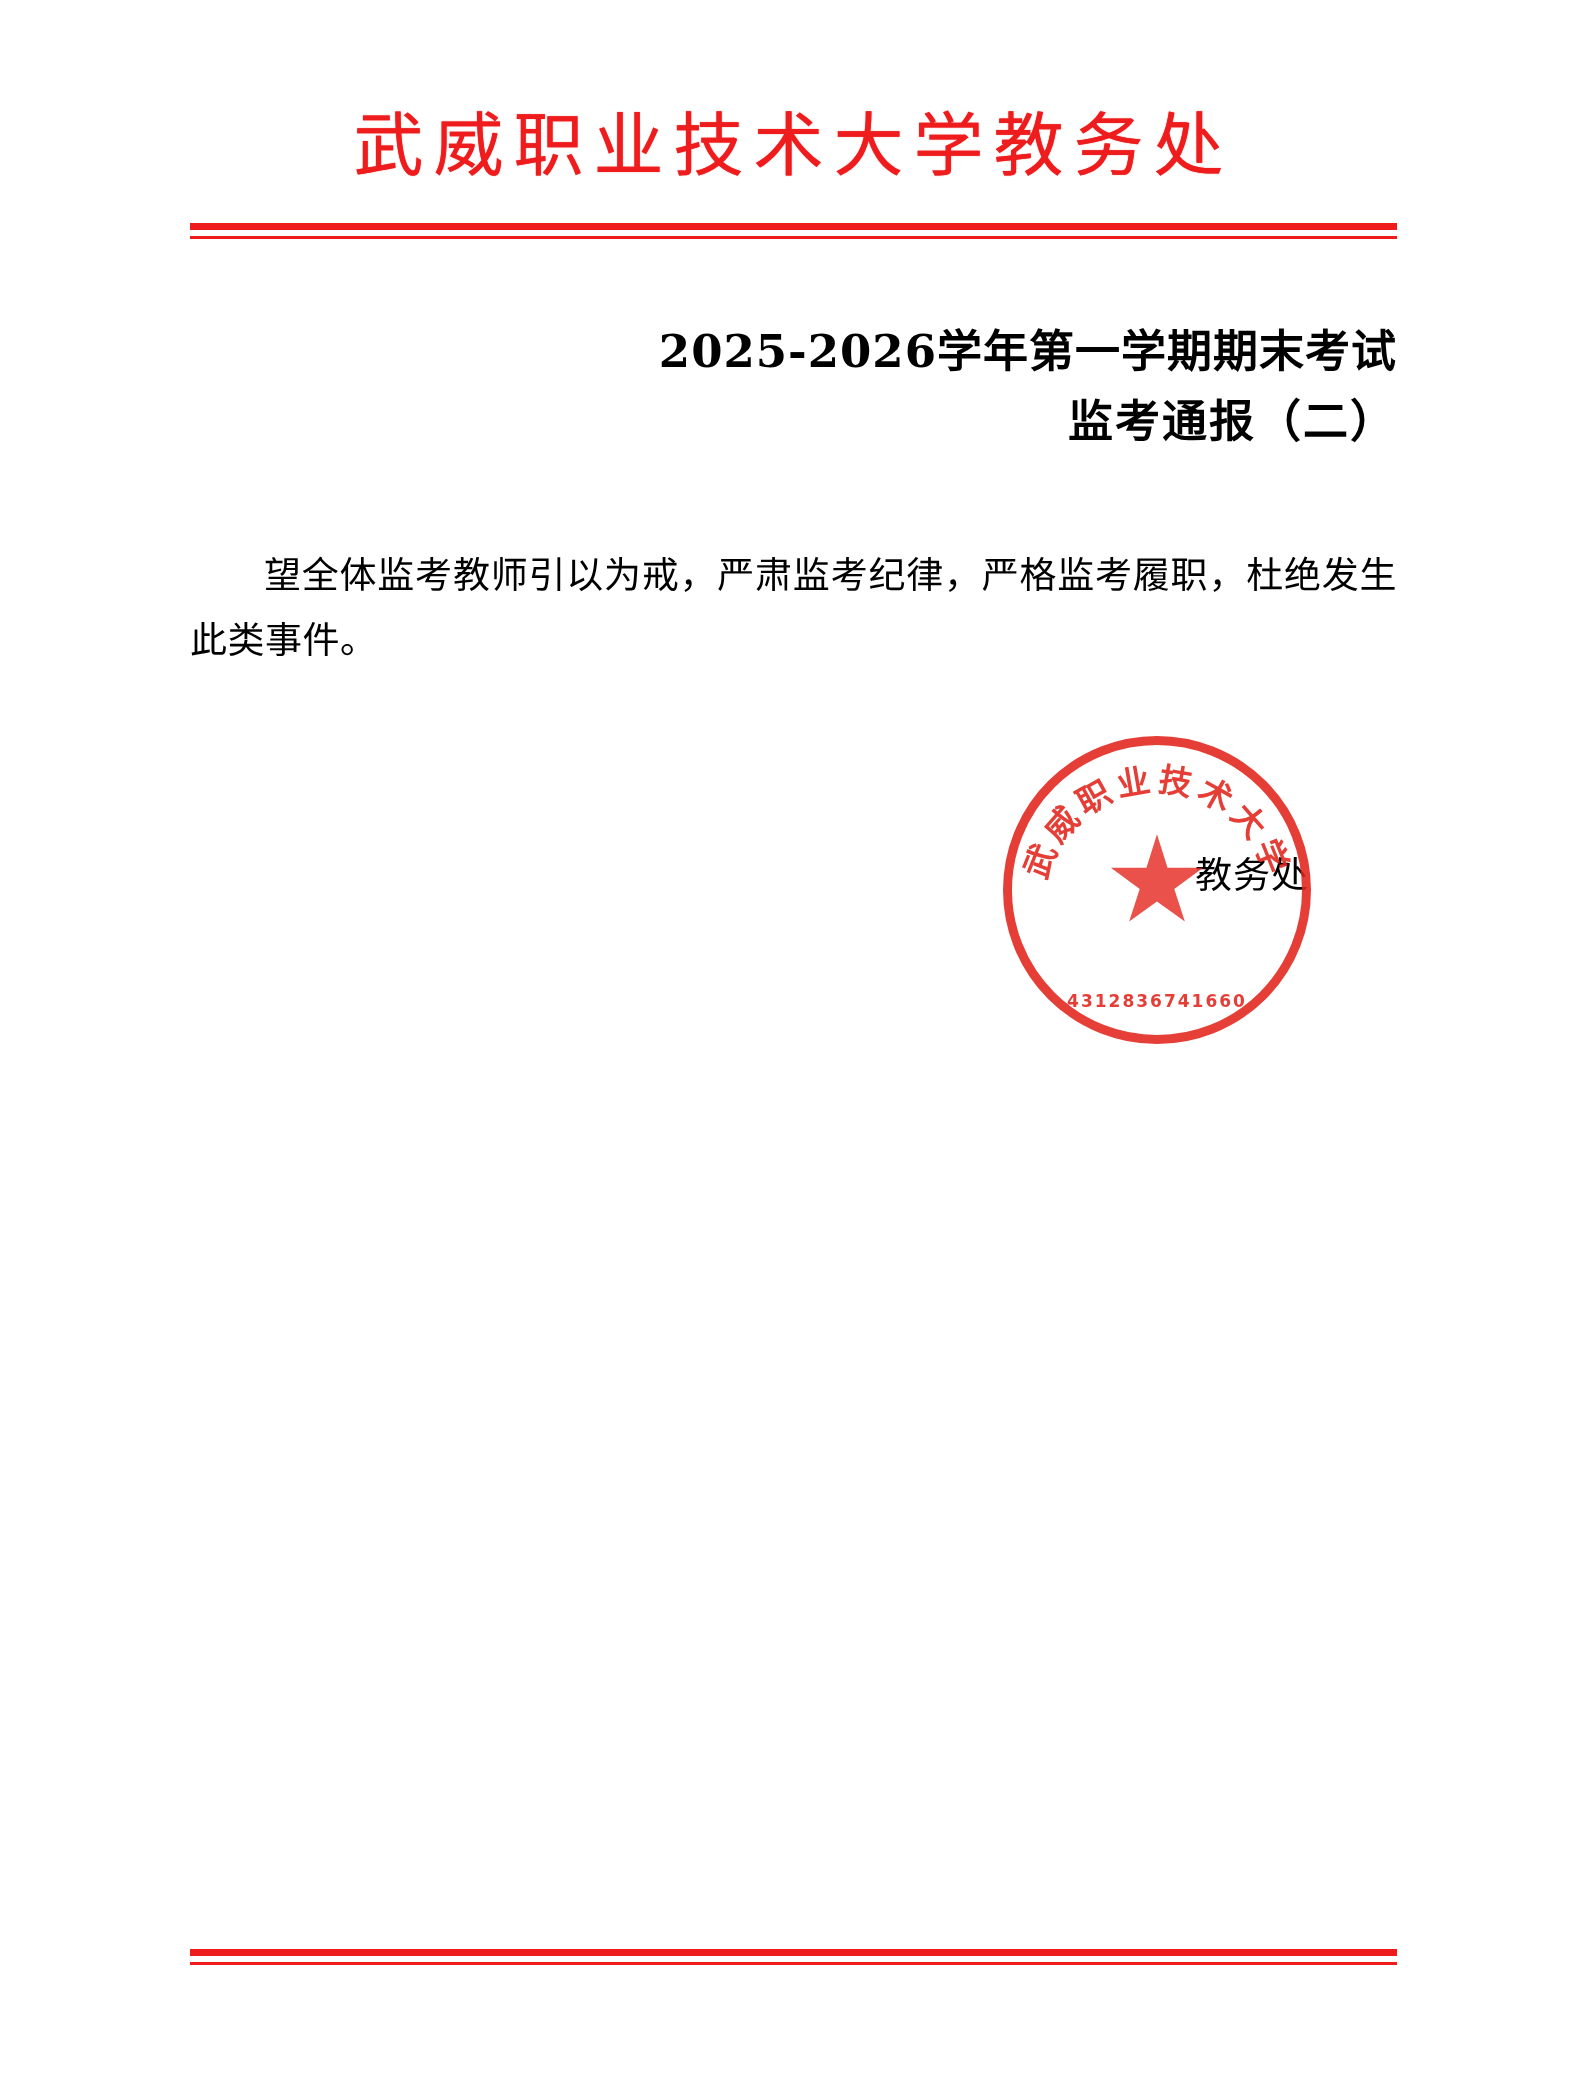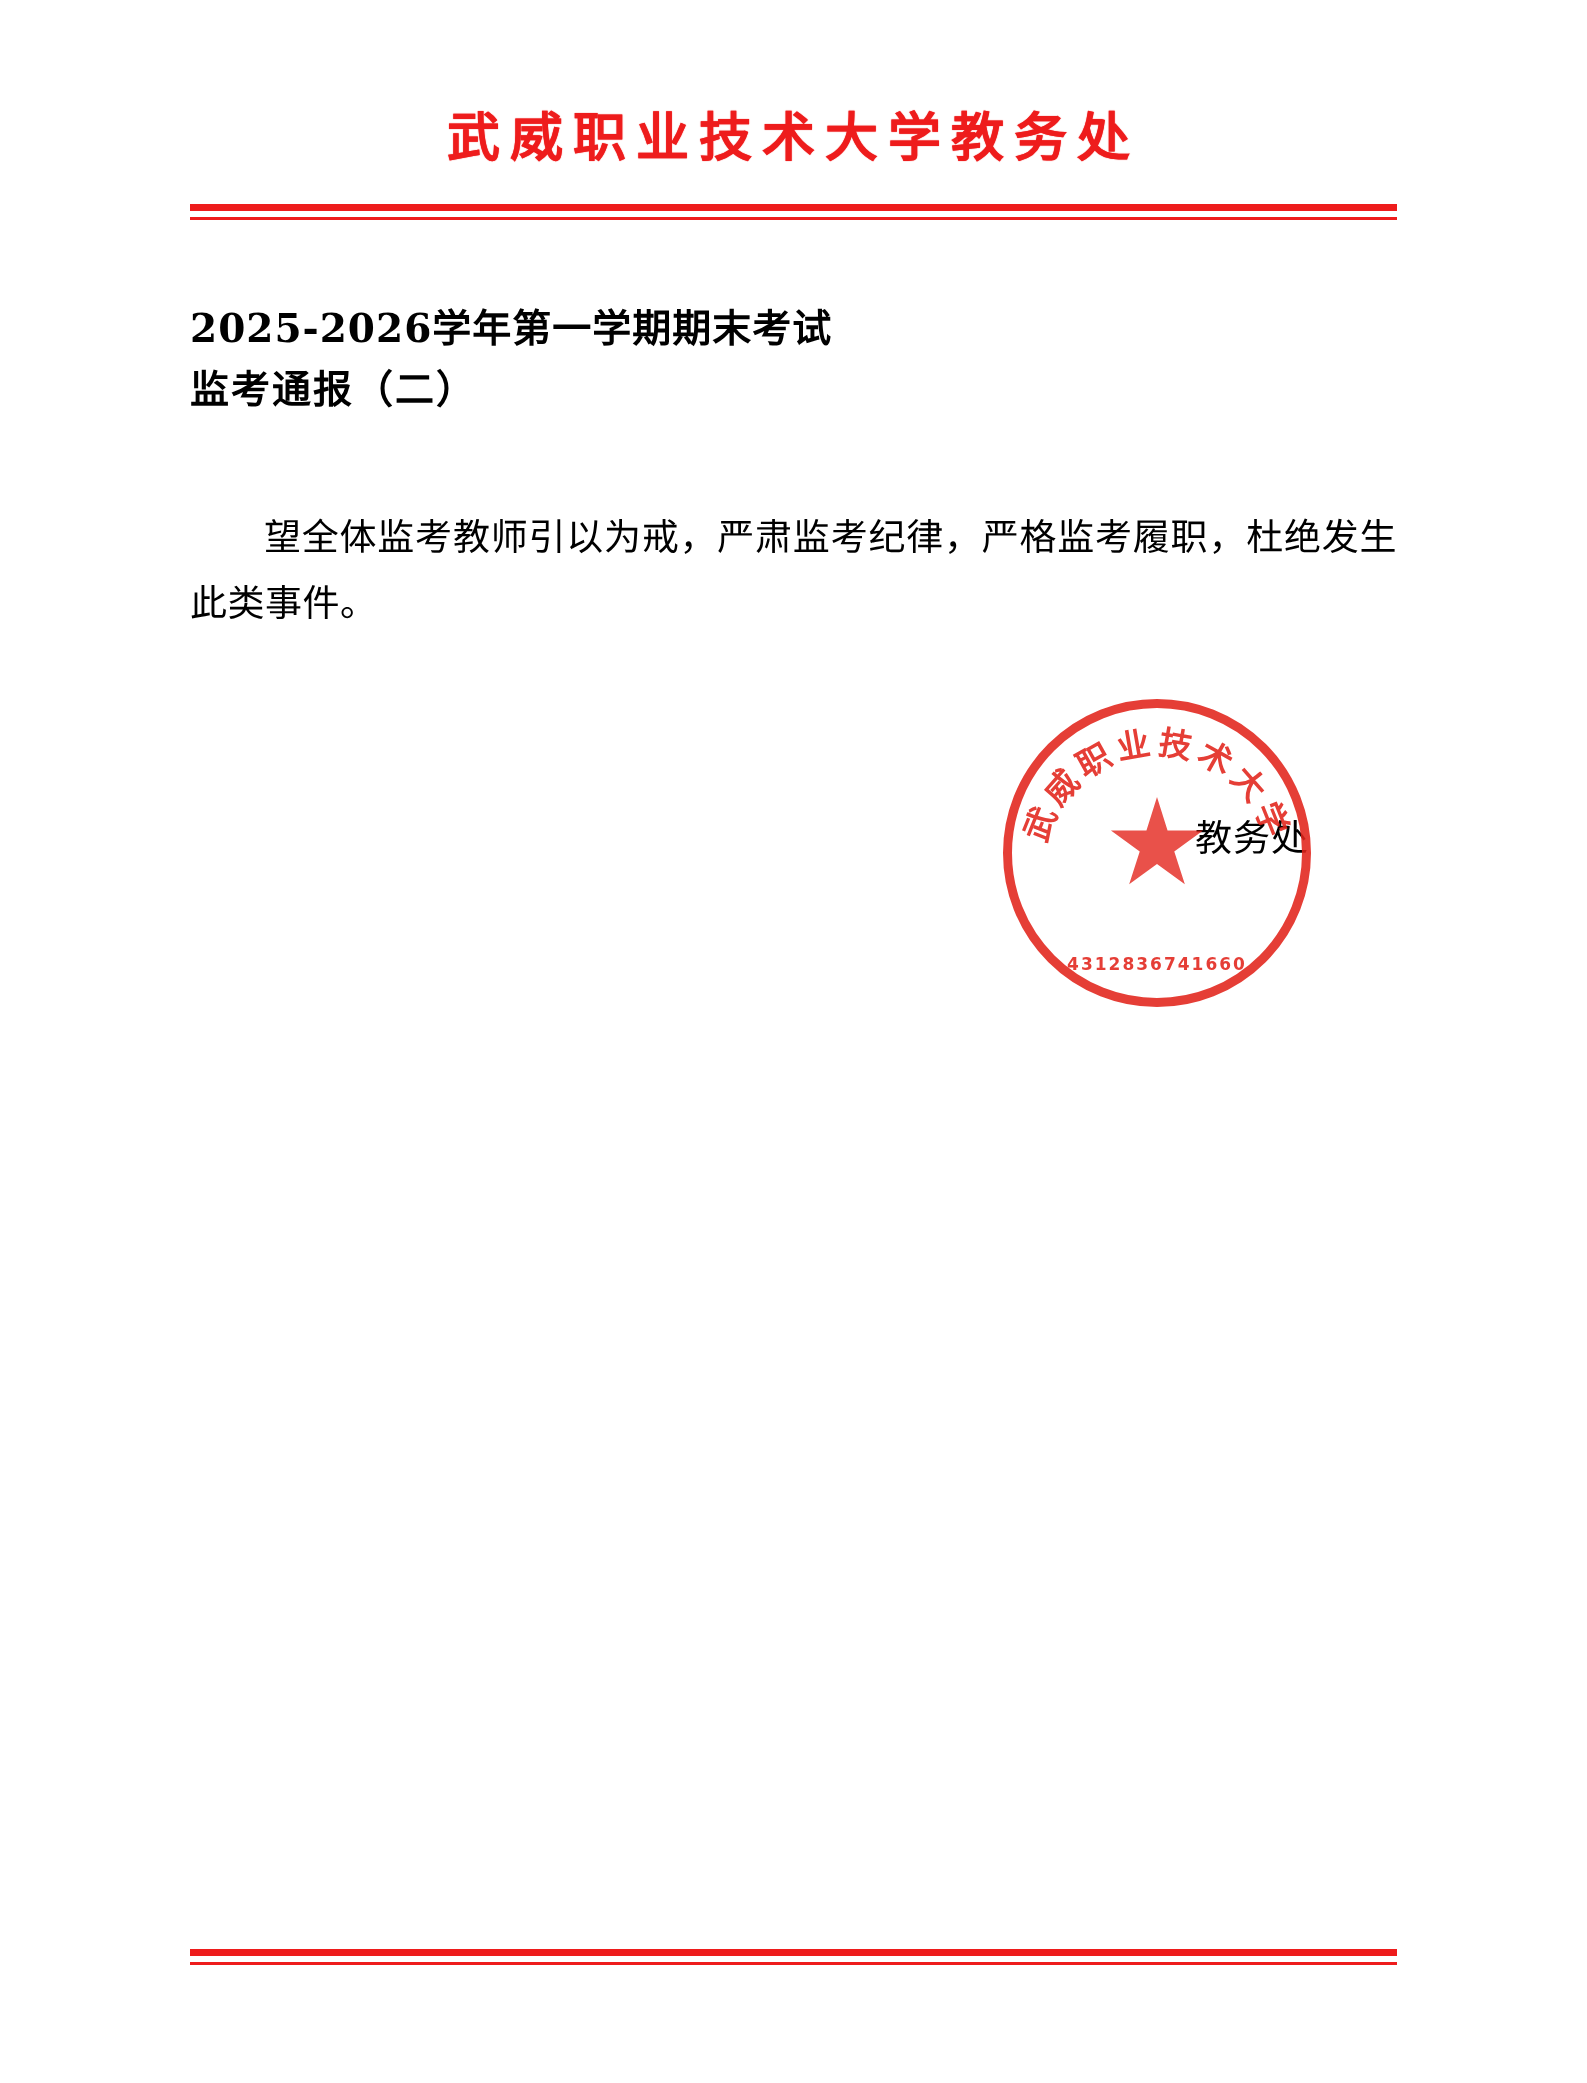--- a/index.html
+++ b/index.html
@@ -25,22 +25,22 @@
   }
 
   
   .letterhead {
     padding-top: 108px;
     text-align: center;
   }
   .letterhead-title {
     color: #ee1c1c;
     font-family: "DejaVu Serif", "Liberation Serif", serif;
-    font-weight: bold;
-    font-size: 53px;
+    font-weight: normal;
+    font-size: 70px;
     letter-spacing: 10px;
     line-height: 1.1;
     white-space: nowrap;
     text-shadow: 0 0 1px #ee1c1c;
   }
 
   .rule-group {
     margin-top: 38px;
   }
   .rule-thick {
@@ -49,24 +49,24 @@
   }
   .rule-thin {
     height: 3px;
     background: #ee1c1c;
     margin-top: 6px;
   }
 
   
   .doc-title {
     margin-top: 78px;
-    text-align: left;
+    text-align: right;
     font-family: "DejaVu Serif", "Liberation Serif", serif;
     font-weight: bold;
-    font-size: 39px;
+    font-size: 45px;
     line-height: 1.55;
     letter-spacing: 1px;
   }
   .doc-title .line2 {
     letter-spacing: 2px;
   }
 
   
   .body-text {
     margin-top: 86px;

